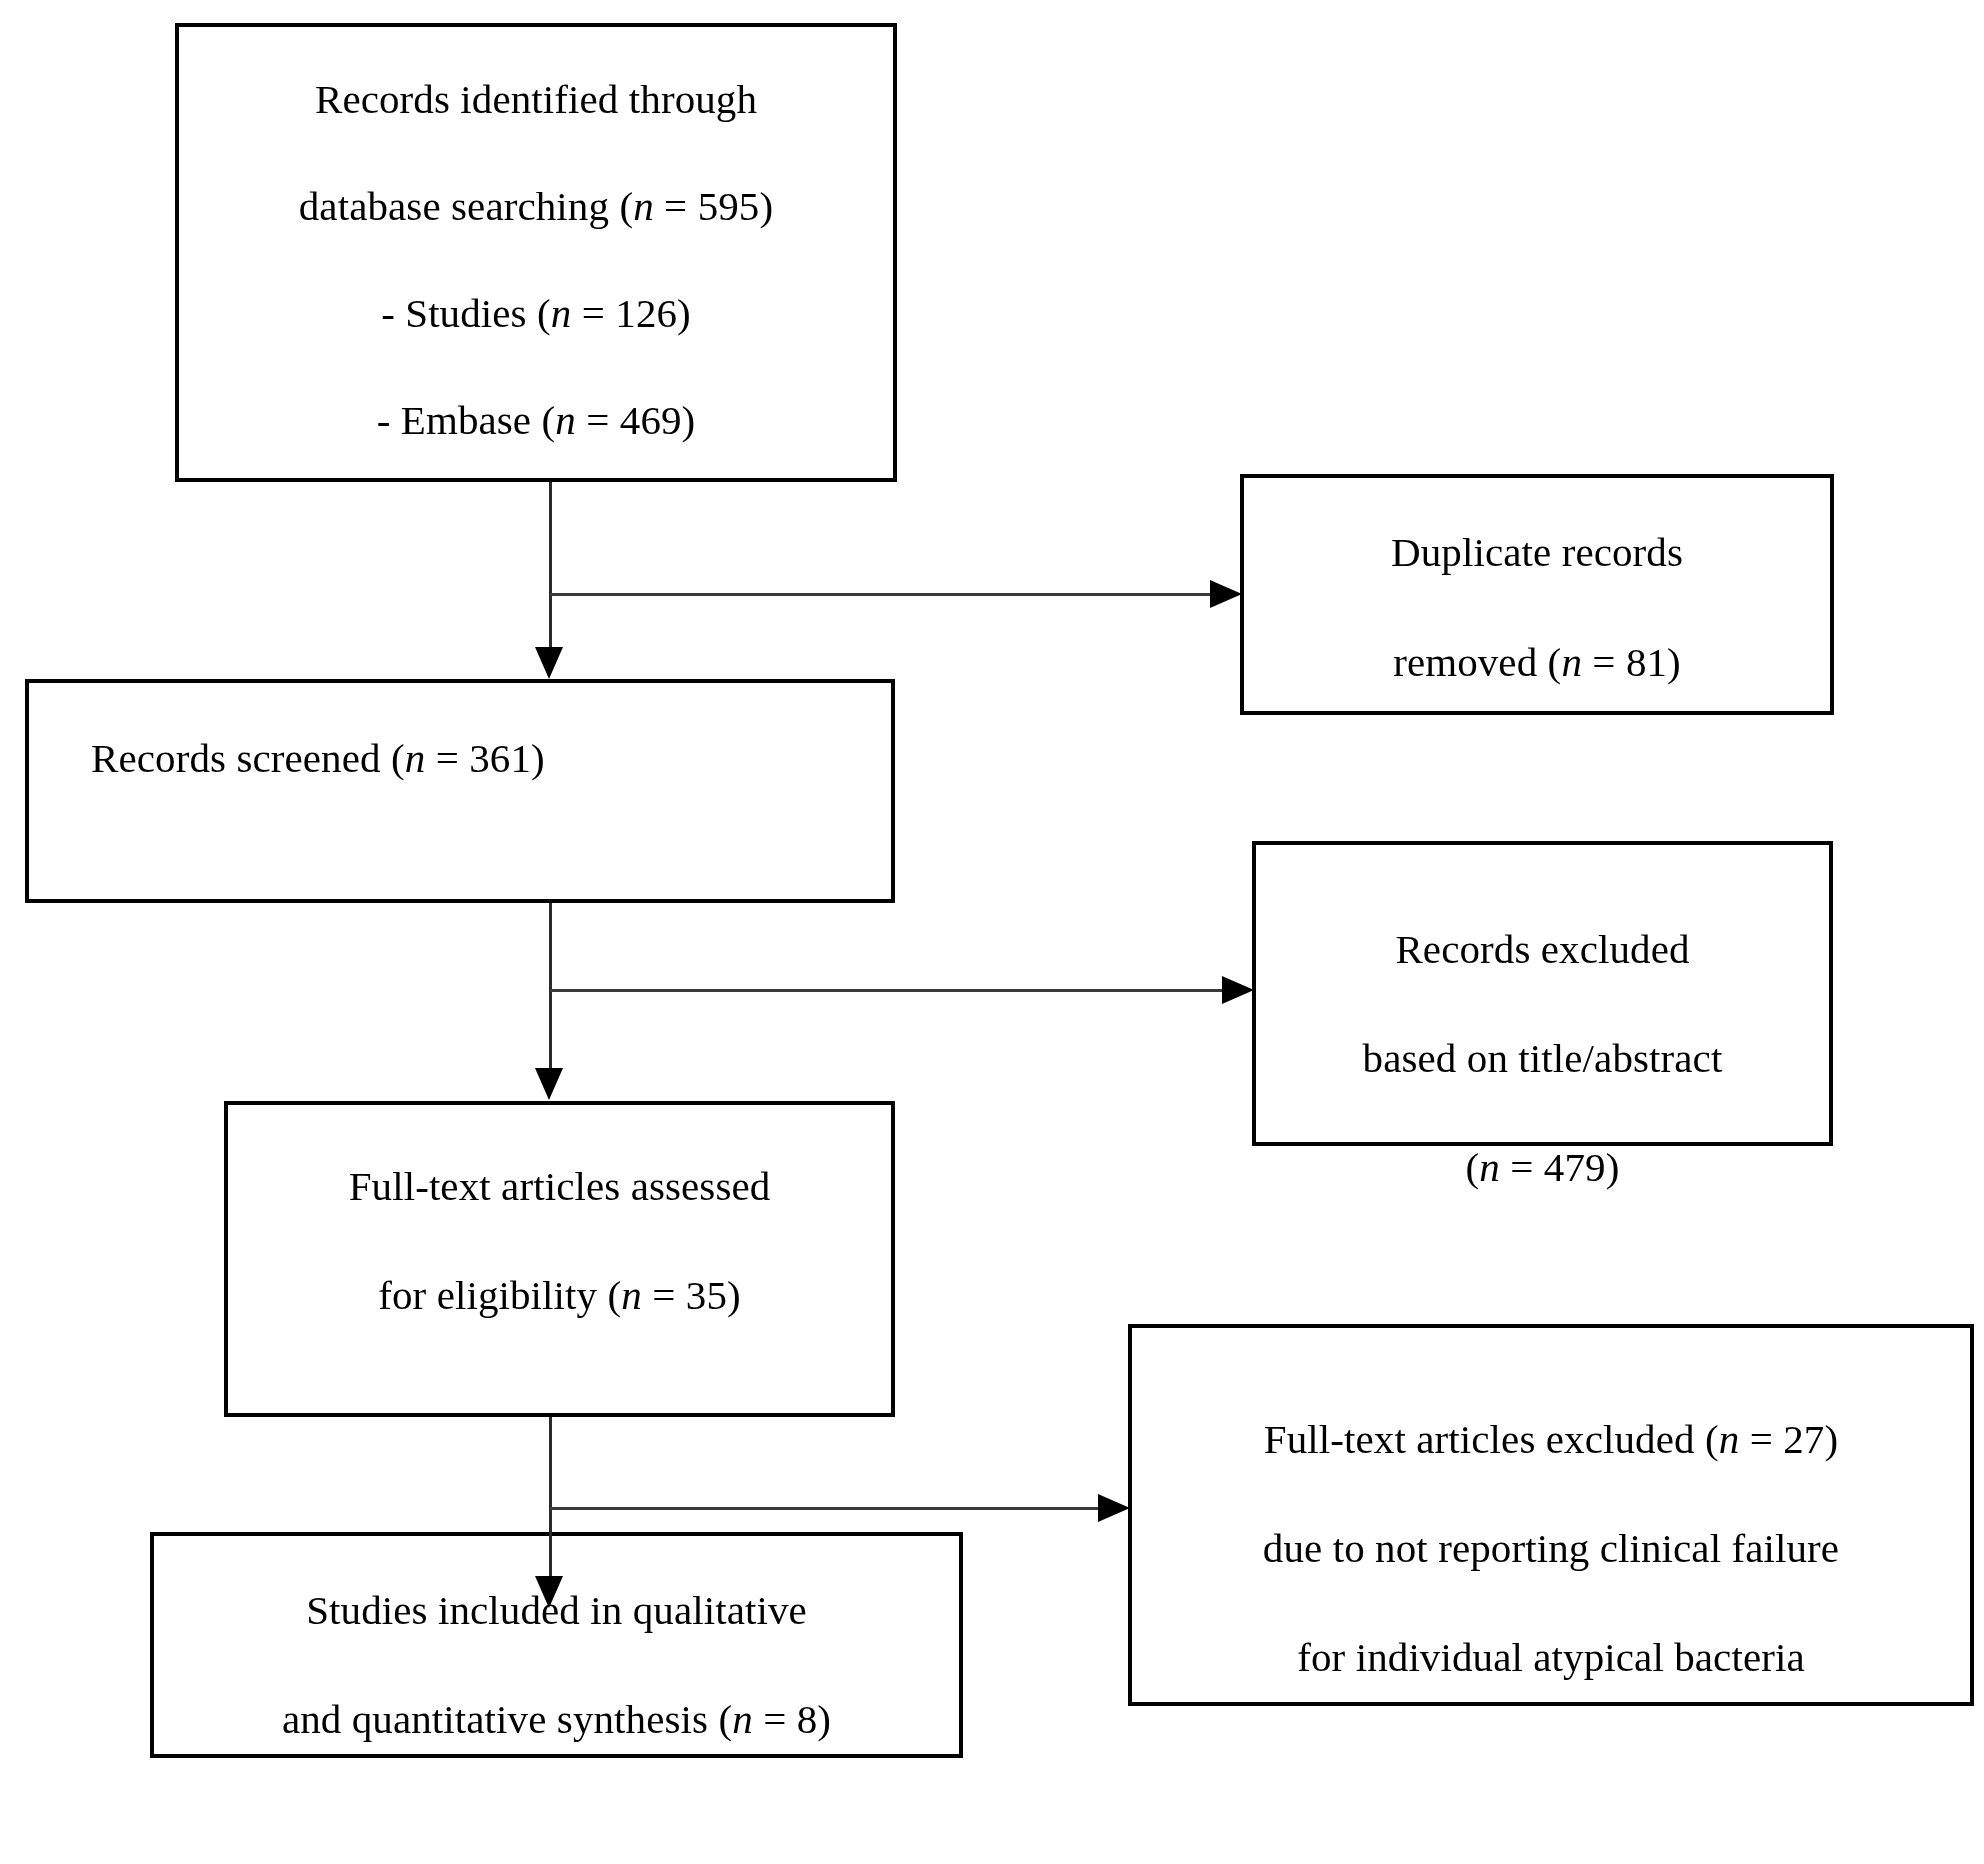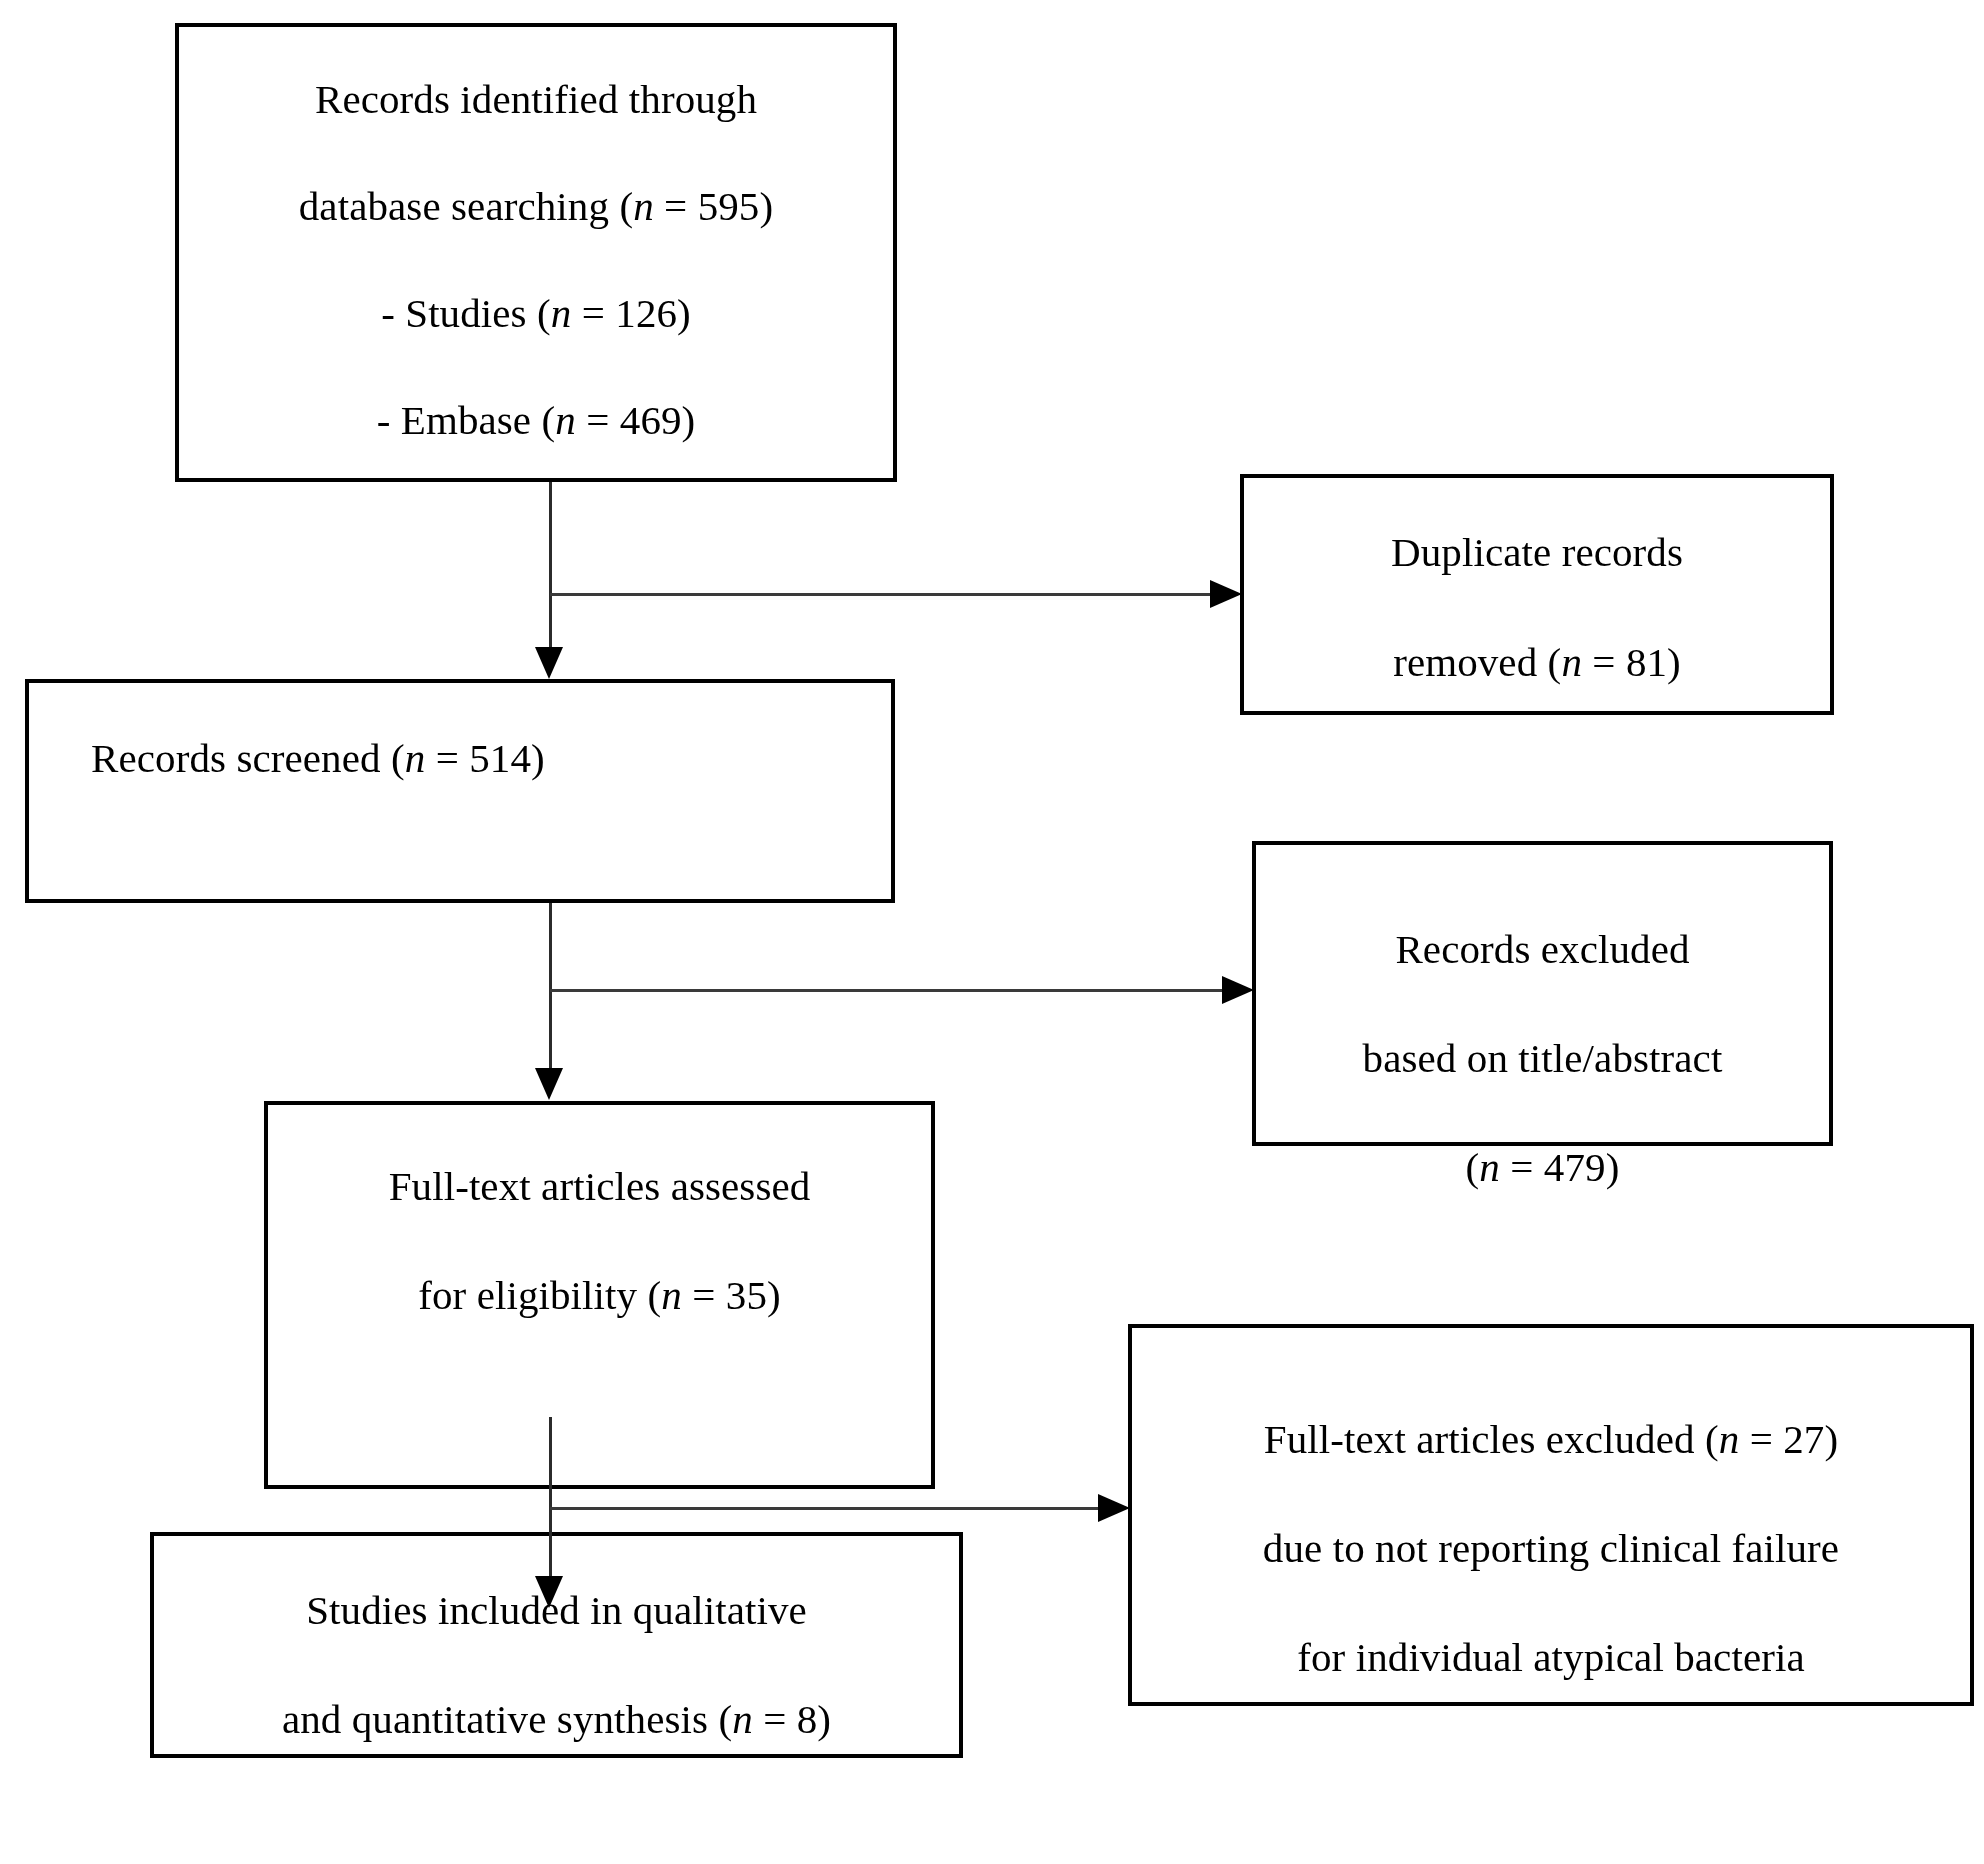--- a/index.html
+++ b/index.html
@@ -63,23 +63,22 @@
   }
   #box-records-screened .box-line { text-align: left; }
 
   #box-records-excluded {
     left: 1252px; top: 841px; width: 581px;  height: 305px;
     padding-top: 84px;
   }
   #box-records-excluded .box-line { margin-bottom: 40px; }
 
   #box-fulltext-assessed {
-    left: 224px;  top: 1101px; width: 671px;  height: 388px;
+    left: 224px;  top: 1101px; width: 671px;  height: 316px;
     padding-top: 61px;
-    margin-left: 40px;
   }
   #box-fulltext-assessed .box-line { margin-bottom: 40px; }
 
   #box-fulltext-excluded {
     left: 1128px; top: 1324px; width: 846px; height: 382px;
     padding-top: 91px;
   }
   #box-fulltext-excluded .box-line { margin-bottom: 40px; }
 
   #box-studies-included {
@@ -127,21 +126,21 @@
     <span class="box-line"><span>- Studies (</span><span class="nvar">n</span><span> = 126)</span></span>
     <span class="box-line"><span>- Embase (</span><span class="nvar">n</span><span> = 469)</span></span>
   </div>
 
   <div class="flow-box" id="box-duplicates-removed">
     <span class="box-line">Duplicate records</span>
     <span class="box-line"><span>removed (</span><span class="nvar">n</span><span> = 81)</span></span>
   </div>
 
   <div class="flow-box" id="box-records-screened">
-    <span class="box-line"><span>Records screened (</span><span class="nvar">n</span><span> = 514)</span></span>
+    <span class="box-line"><span>Records screened (</span><span class="nvar">n</span><span> = 361)</span></span>
   </div>
 
   <div class="flow-box" id="box-records-excluded">
     <span class="box-line">Records excluded</span>
     <span class="box-line">based on title/abstract</span>
     <span class="box-line"><span>(</span><span class="nvar">n</span><span> = 479)</span></span>
   </div>
 
   <div class="flow-box" id="box-fulltext-assessed">
     <span class="box-line">Full-text articles assessed</span>

